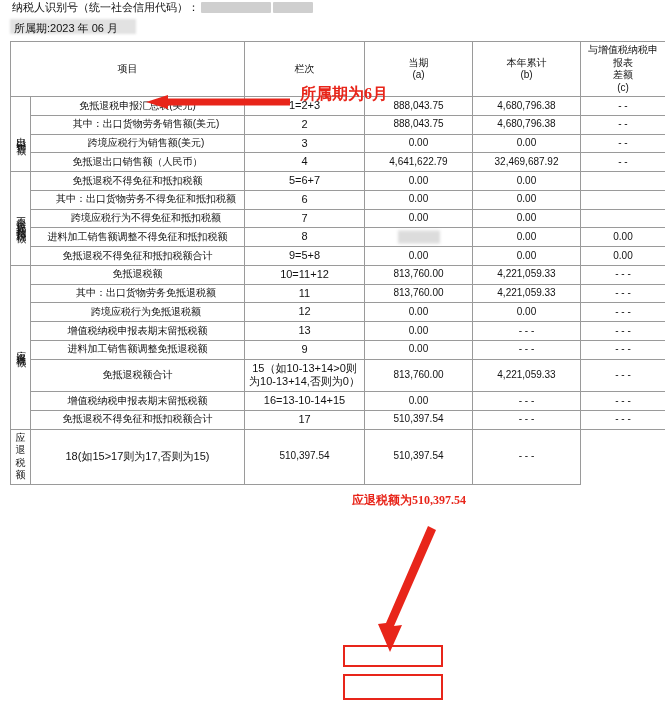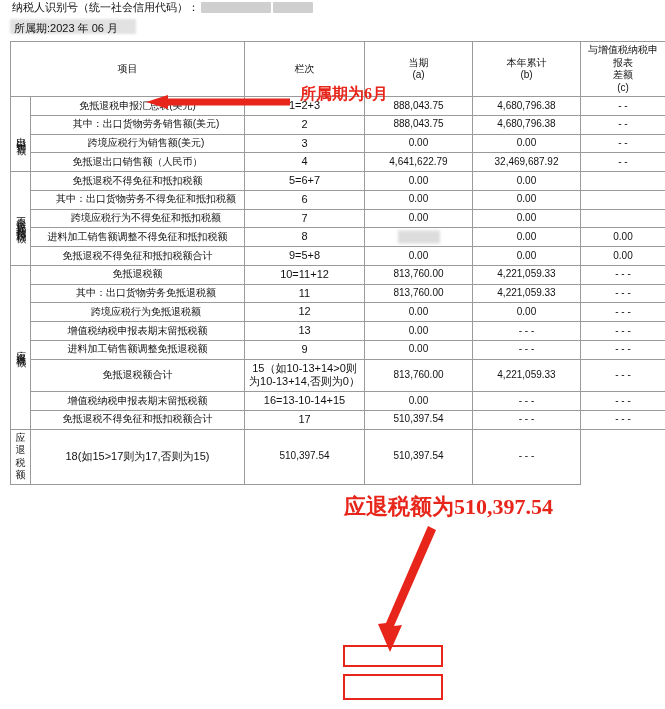--- a/index.html
+++ b/index.html
@@ -127,22 +127,22 @@
     color: #e8251a;
     font-weight: bold;
     pointer-events: none;
     font-family: Liberation Serif, serif;
   }
   .anno-period {
     left: 300px; top: 84px;
     font-size: 16px;
   }
   .anno-refund {
-    left: 344px; top: 492px;
-    font-size: 22px;
+    left: 352px; top: 492px;
+    font-size: 12px;
   }
   .arrow-h {
     position: absolute;
     left: 146px; top: 95px;
     width: 144px; height: 14px;
   }
   .arrow-d {
     position: absolute;
     left: 378px; top: 520px;
     width: 60px; height: 132px;

